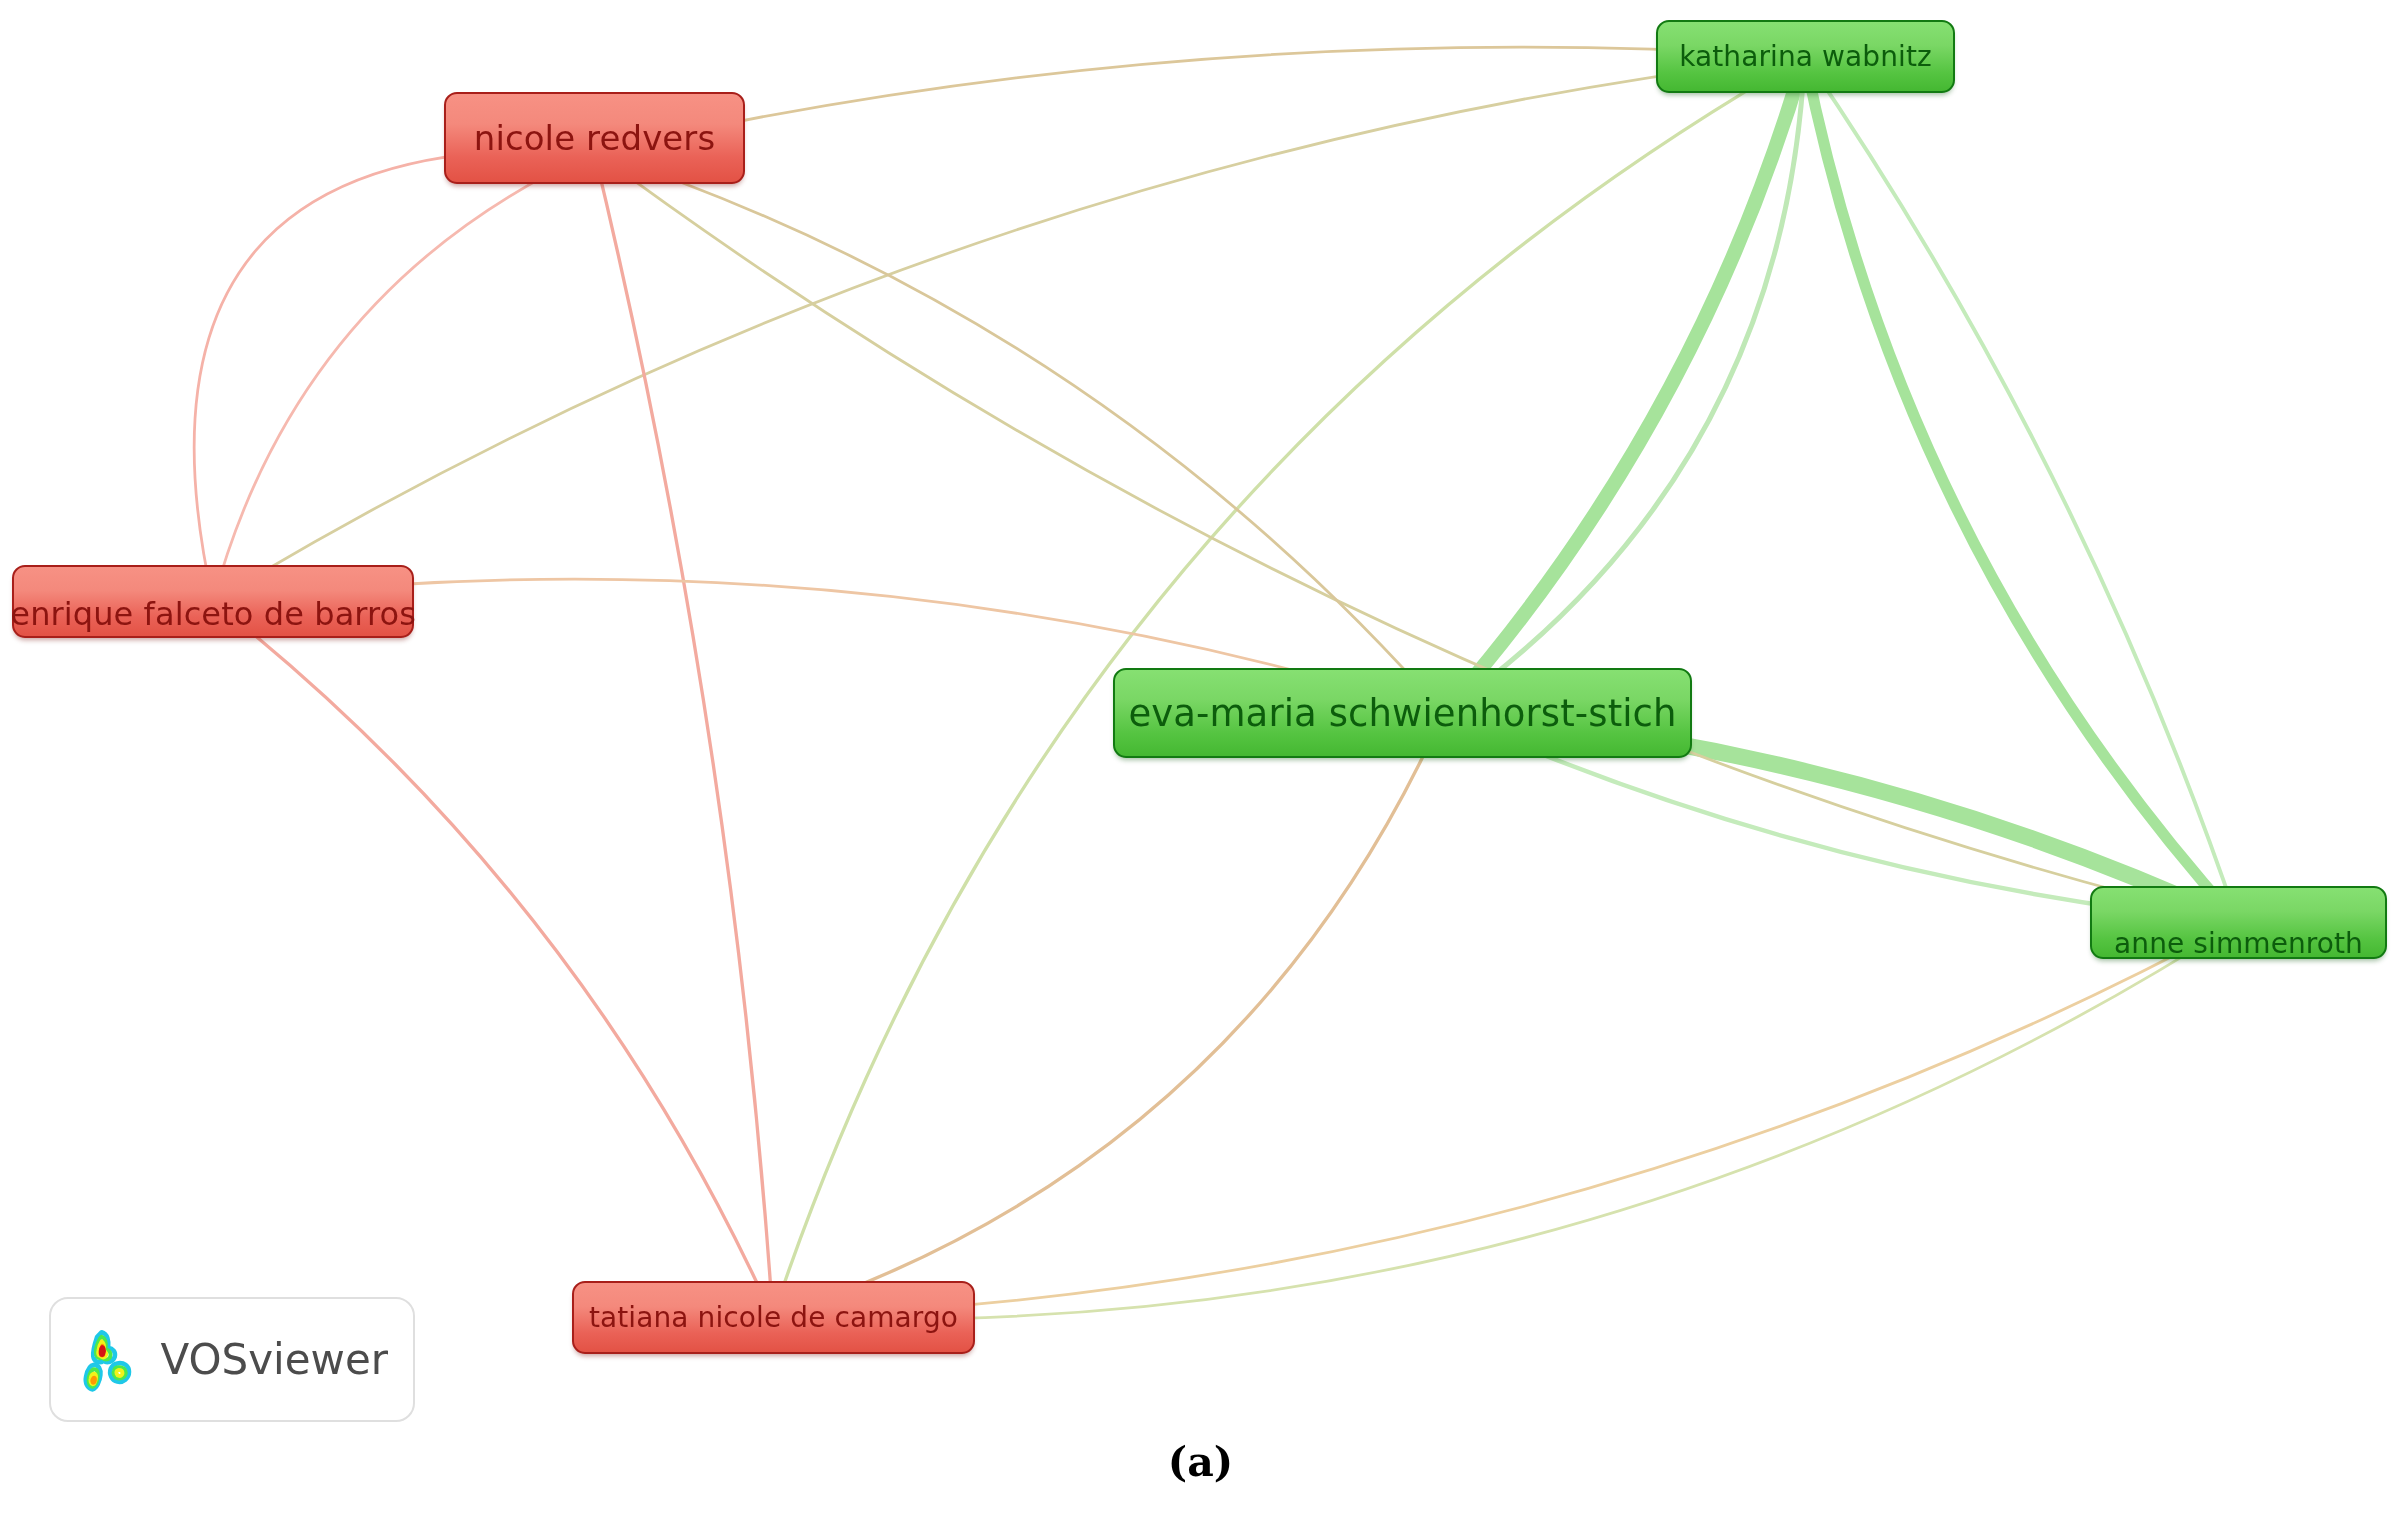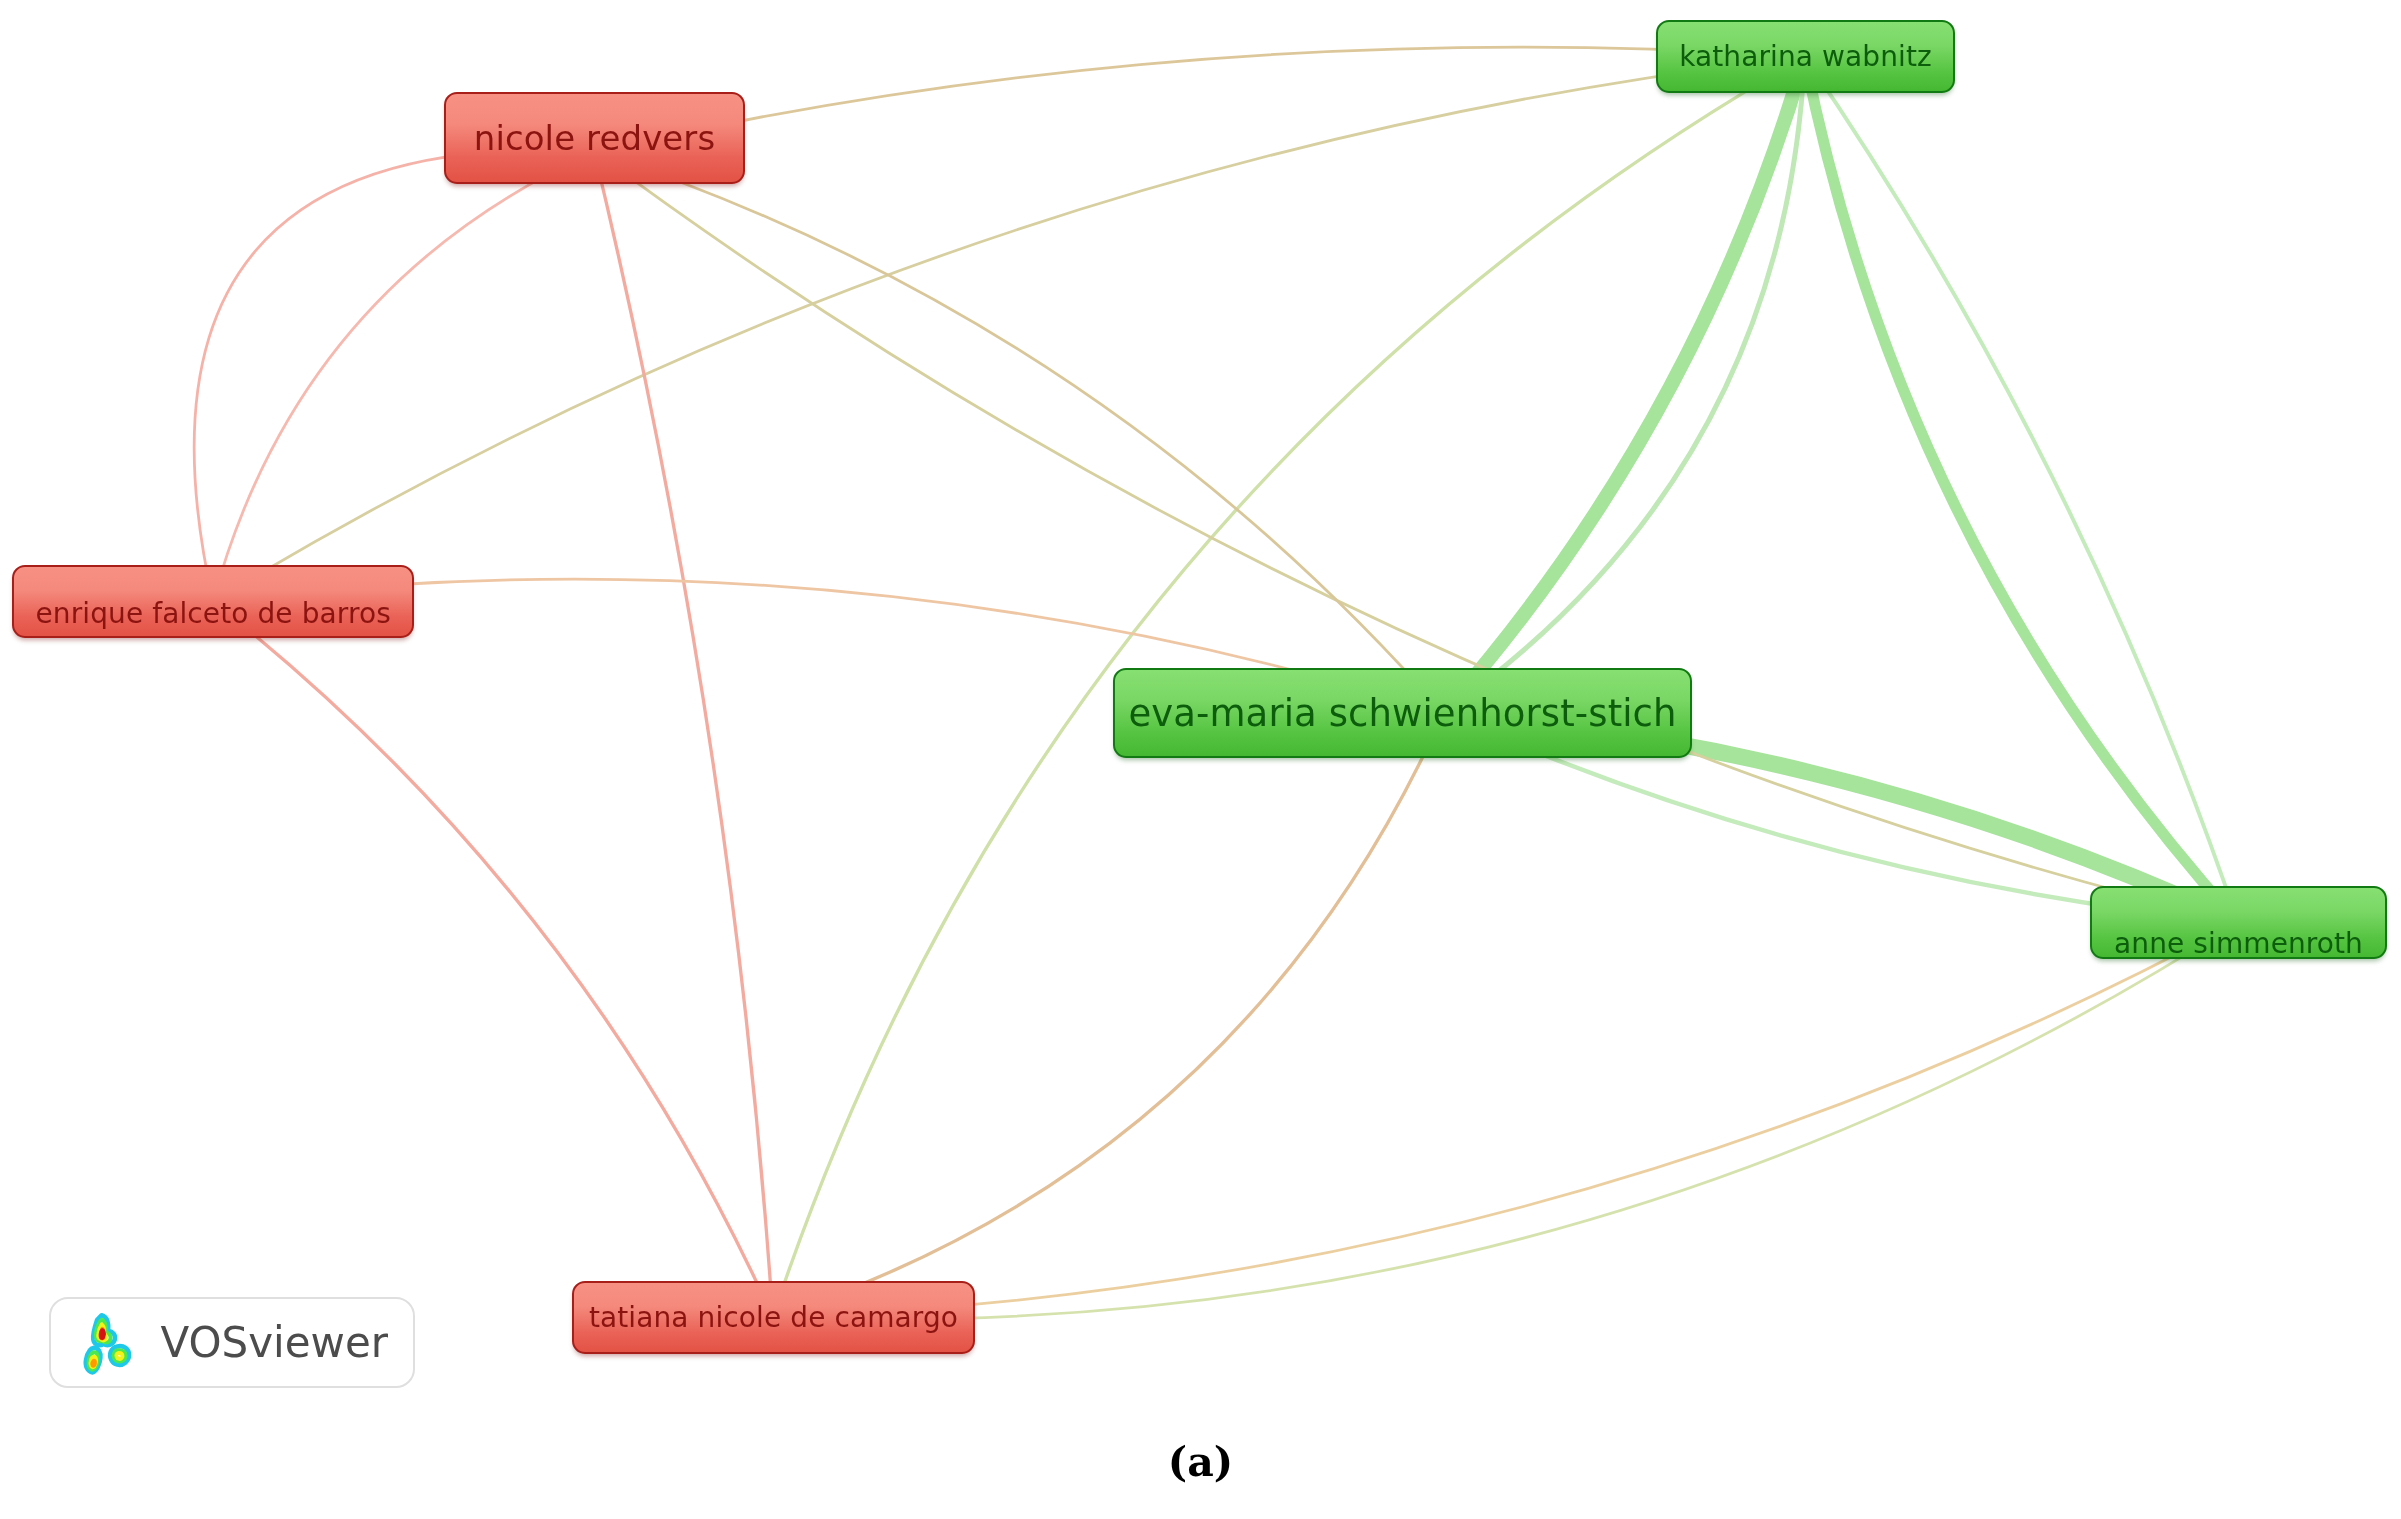--- a/index.html
+++ b/index.html
@@ -53,21 +53,21 @@
     box-shadow: 0 3.9px 5.5px -2.2px rgba(16, 90, 16, 0.38);
   }
   .node.cluster-green .node-label { color: #0c5d0c; }
 
   
   #vos-badge {
     position: absolute;
     left: 49px;
     top: 1297px;
     width: 366px;
-    height: 91px;
+    height: 125px;
     box-sizing: border-box;
     background: #ffffff;
     border: 2.2px solid #dfdfdf;
     border-radius: 19px;
     display: flex;
     align-items: center;
     gap: 19px;
     padding: 0 25.5px;
   }
   #vos-badge .vos-logo {
@@ -120,21 +120,21 @@
       <path d="M 384 1084 Q 536.7426763128351 516.9090242008849 1071 273" fill="none" stroke="#f6b9af" stroke-width="5" stroke-linecap="round"></path>
       <path d="M 384 1084 Q 1514.6605631893867 945.4794569449759 2602 1285" fill="none" stroke="#eec6a4" stroke-width="5" stroke-linecap="round"></path>
       <path d="M 1393 2374 Q 2796.7963936844208 2326.9687861243756 4034 1662" fill="none" stroke="#eccfa0" stroke-width="5" stroke-linecap="round"></path>
     </svg>
 
   <div id="nodes-layer">
       <div class="node cluster-red" style="left: 444px; top: 92px; width: 301px; height: 92px;">
         <span class="node-label" style="font-size: 34px;">nicole redvers</span>
       </div>
       <div class="node cluster-red" style="left: 12.2px; top: 565px; width: 402px; height: 73px;">
-        <span class="node-label" style="font-size: 28px; margin-top: 24px;">enrique falceto de barros</span>
+        <span class="node-label" style="font-size: 32px; margin-top: 24px;">enrique falceto de barros</span>
       </div>
       <div class="node cluster-red" style="left: 572px; top: 1281px; width: 403px; height: 73px;">
         <span class="node-label" style="font-size: 28px;">tatiana nicole de camargo</span>
       </div>
       <div class="node cluster-green" style="left: 1656px; top: 20px; width: 299px; height: 73px;">
         <span class="node-label" style="font-size: 28px;">katharina wabnitz</span>
       </div>
       <div class="node cluster-green" style="left: 1113px; top: 668px; width: 579px; height: 90px;">
         <span class="node-label" style="font-size: 37px;">eva-maria schwienhorst-stich</span>
       </div>

